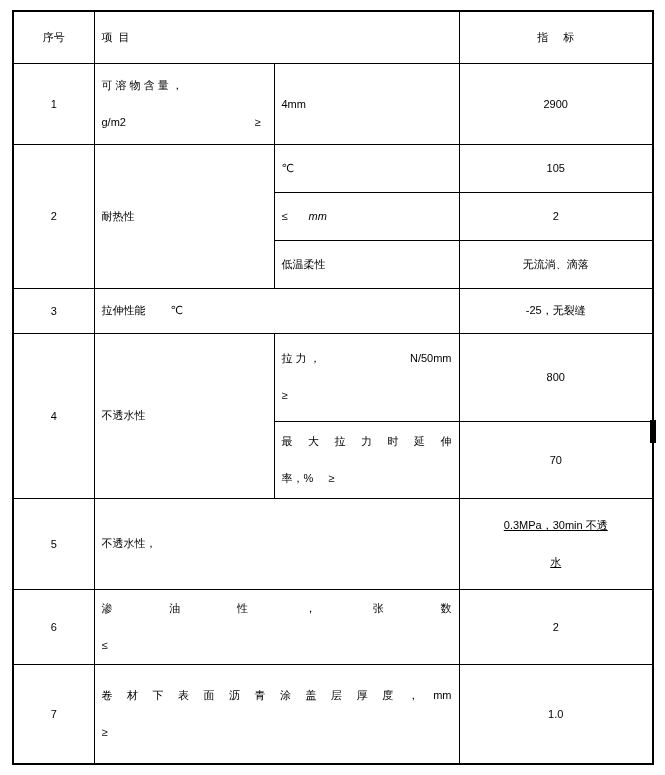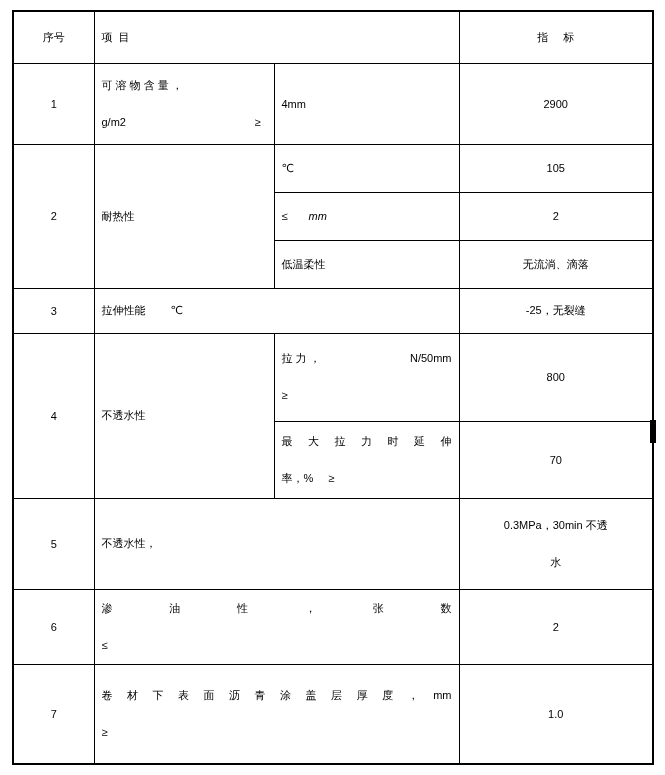--- a/index.html
+++ b/index.html
@@ -34,21 +34,21 @@
   .flexline{display:flex;justify-content:space-between;align-items:baseline;line-height:37px;}
   .gap-wide{word-spacing:22px;}
   .gap-mid{word-spacing:18px;font-style:italic;}
   .gap-sm{word-spacing:12px;}
   .pad-r{padding-right:6px;gap:15px;}
   td.itemcell{padding-right:4px;}
   .handle-mark{
     position:absolute;left:650px;top:420px;width:6px;height:23px;
     background:#000;
   }
-  .twoline{line-height:37px;text-align:center;}
+  .twoline{line-height:37px;text-align:center;text-decoration:underline;}
 </style>
 </head>
 <body>
 
 <div class="doc">
   <table class="spec">
     <colgroup>
       <col class="c1">
         <col class="c2">
         <col class="c3">

